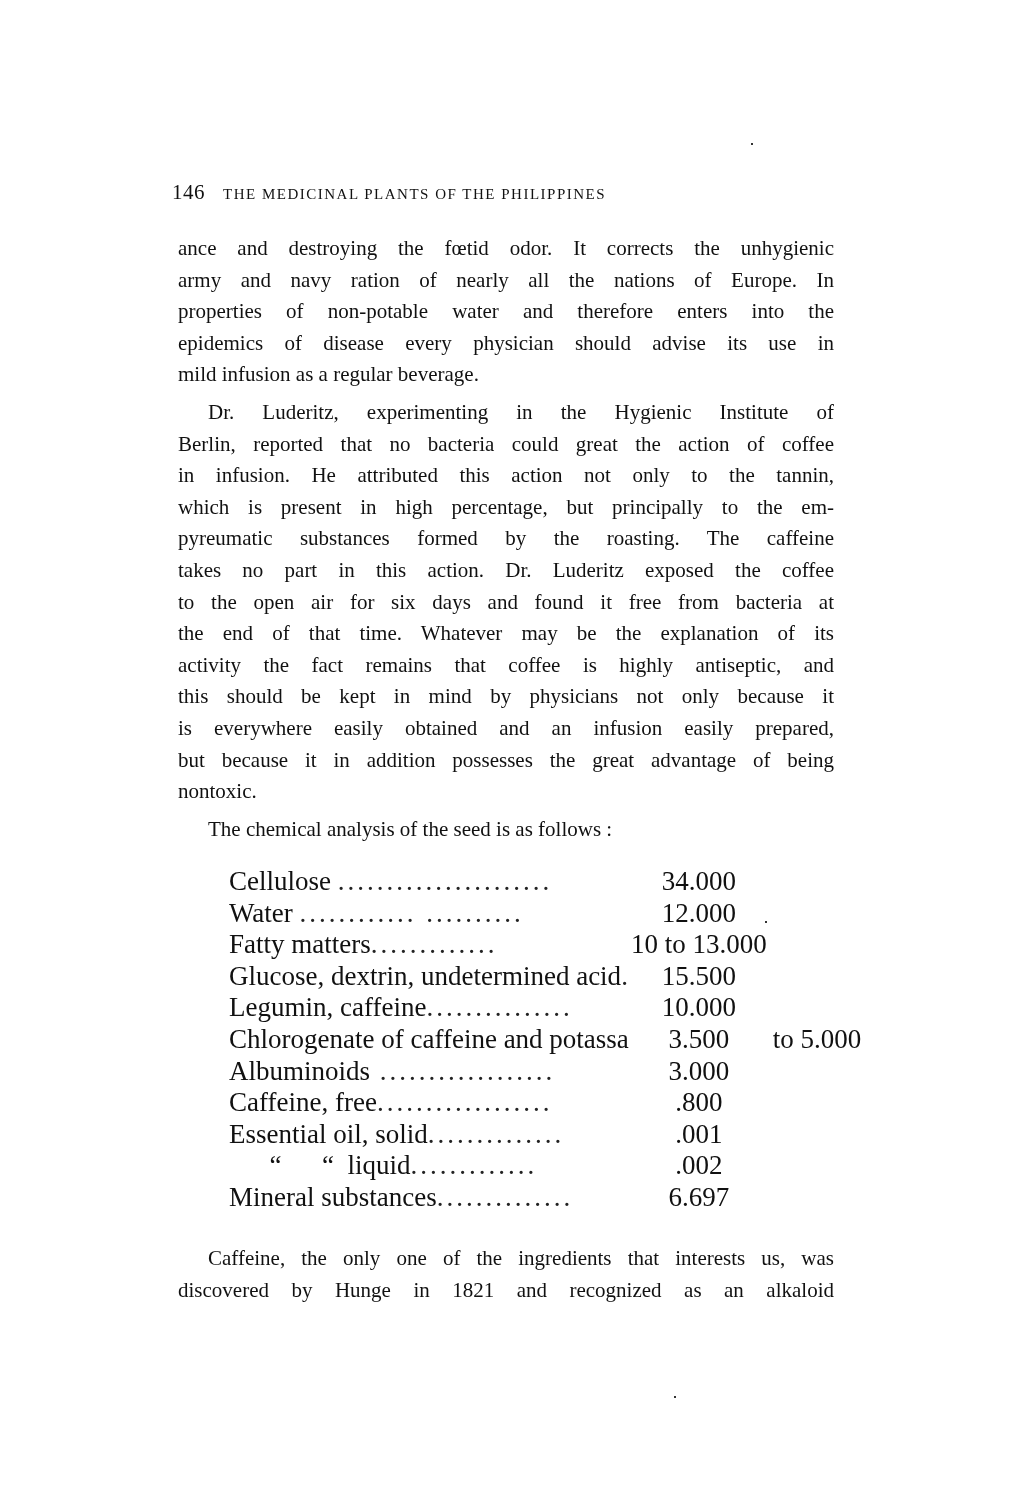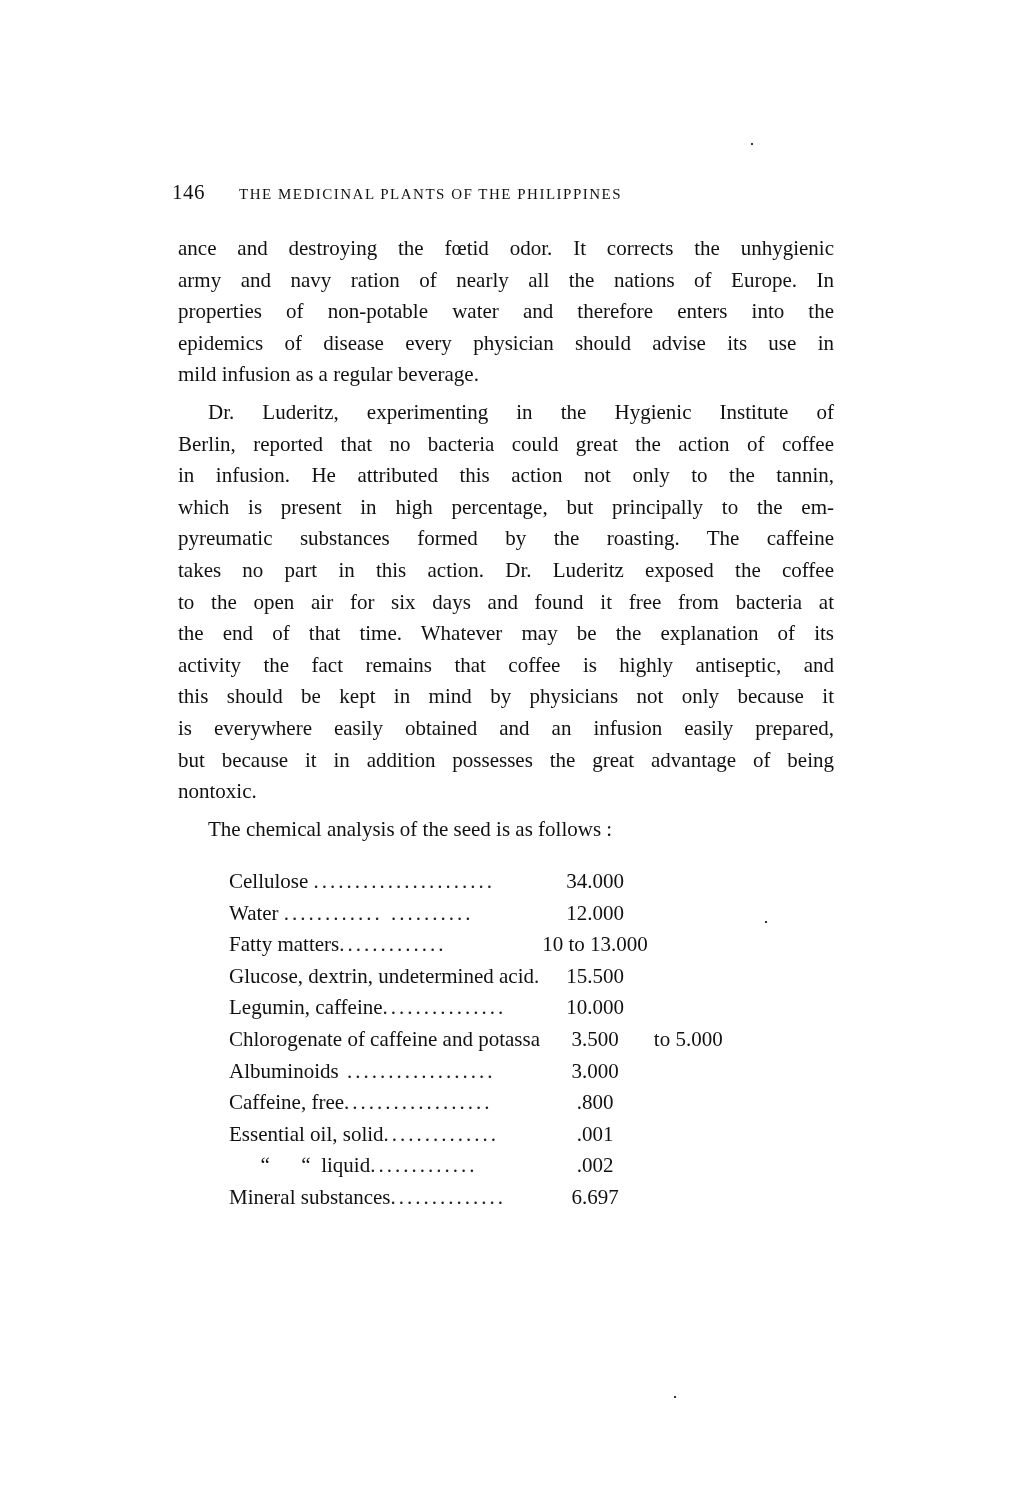--- a/index.html
+++ b/index.html
@@ -19,21 +19,21 @@
     top: 180px;
     width: 670px;
     height: 28px;
     display: flex;
     align-items: baseline;
     white-space: nowrap;
     text-align: center;
   }
   .page-number { font-size: 21px; letter-spacing: 0.5px; }
   .running-title {
-    margin-left: 34px;
+    margin-left: 18px;
     font-size: 15px;
     letter-spacing: 1.5px;
     font-variant: small-caps;
     text-transform: uppercase;
   }
 
   .body-text {
     position: absolute;
     left: 172px;
     top: 227px;
@@ -46,21 +46,21 @@
     text-align: justify;
     hyphens: manual;
   }
   .para .line { display: block; text-align: justify; text-align-last: justify; }
   .para .line.last { text-align-last: left; }
 
   .analysis-table {
     position: absolute;
     left: 229px;
     top: 866px;
-    font-size: 21px;
+    font-size: 27px;
     line-height: 31.6px;
     border-collapse: collapse;
   }
   .analysis-table td { padding: 0; white-space: nowrap; vertical-align: baseline; }
   .cell-name { text-align: left; }
   .cell-value { text-align: center; width: 78px; }
   .cell-extra { text-align: center; padding-left: 6px !important; }
   .dots { letter-spacing: 3px; color: #222; }
 
   .closing-text {
@@ -165,17 +165,23 @@
         <td class="cell-extra"></td>
       </tr>
       <tr>
         <td class="cell-name"><span>Mineral substances</span><span class="dots">..............</span></td>
         <td class="cell-value">6.697</td>
         <td class="cell-extra"></td>
       </tr>
     </tbody>
   </table>
 
+  <div class="closing-text">
+    <p class="para">
+      <span class="line" style="padding-left:30px">Caffeine, the only one of the ingredients that interests us, was</span>
+      <span class="line">discovered by Hunge in 1821 and recognized as an alkaloid</span>
+    </p>
+  </div>
 
   <div class="speck" style="left:751px; top:143px;"></div>
   <div class="speck" style="left:765px; top:921px;"></div>
   <div class="speck" style="left:674px; top:1396px;"></div>
 </div>
 
 </body></html>

